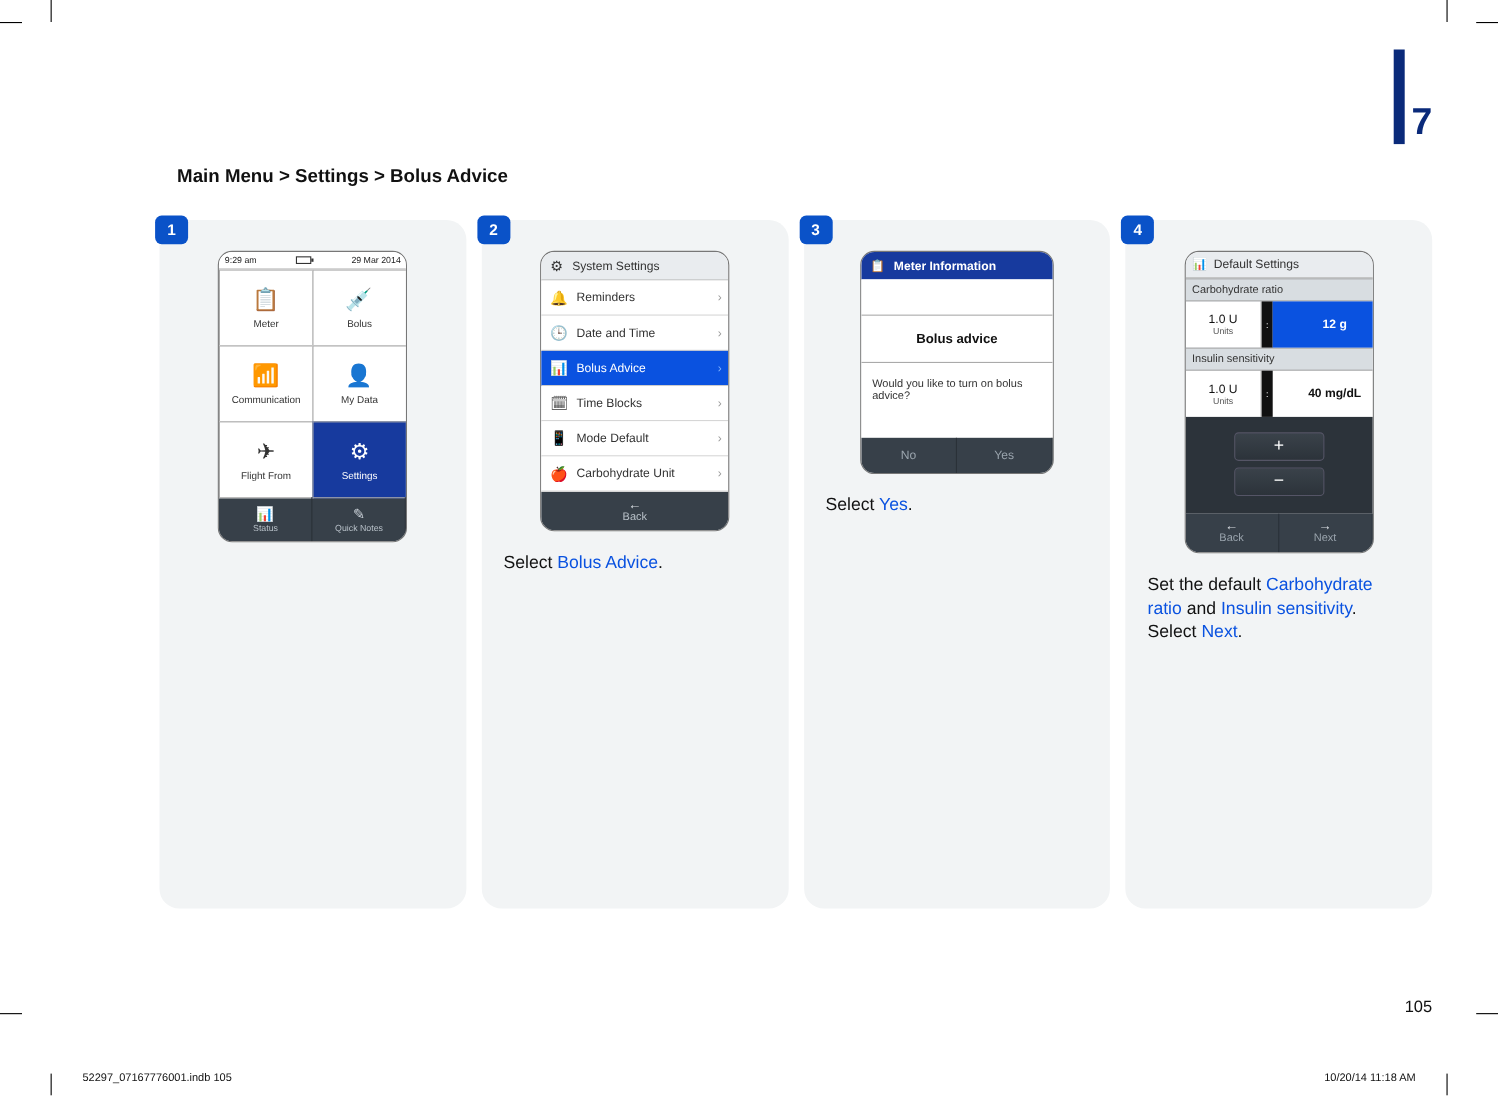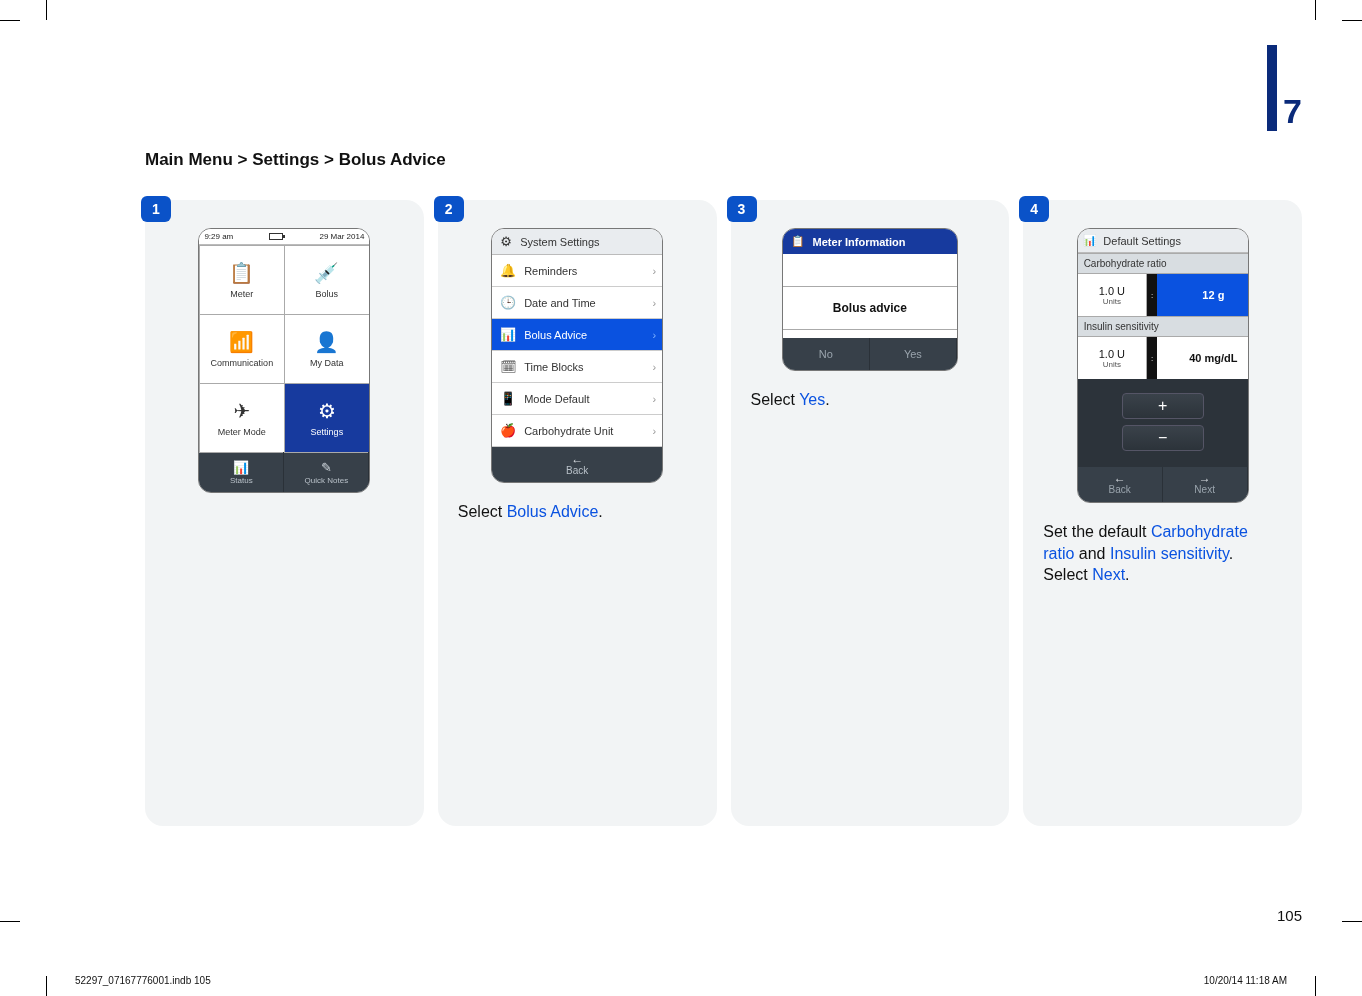--- a/index.html
+++ b/index.html
@@ -30,21 +30,21 @@
     position: absolute; top: 15px; right: 0;
     display:flex; align-items:flex-end; gap:6px;
   }
   .chapter-tab .bar {
     width:10px; height:86px; background:#0a2a7a;
   }
   .chapter-tab .num {
     font-size:34px; font-weight:700; color:#0a2a7a;
   }
   .breadcrumb {
-    position:absolute; top:120px; left:0;
+    position:absolute; top:120px; left:16px;
     font-size:17px; font-weight:700; color:#111;
   }
   .panels {
     position:absolute; top:170px; left:0; right:0;
     display:flex; gap:14px;
   }
   .panel {
     flex:1; background:#f2f4f5; border-radius:18px;
     padding:16px 14px 18px 14px;
     min-height:626px;
@@ -247,21 +247,21 @@
           <div class="cell">
               <span class="ico">📶</span>
               <span>Communication</span>
             </div>
           <div class="cell">
               <span class="ico">👤</span>
               <span>My Data</span>
             </div>
           <div class="cell">
               <span class="ico">✈</span>
-              <span>Meter Mode</span>
+              <span>Flight From</span>
             </div>
           <div class="cell sel">
               <span class="ico">⚙</span>
               <span>Settings</span>
             </div>
         </div>
         <div class="foot2">
           <div class="fcell">
               <span class="ico">📊</span>
               <span>Status</span>
@@ -321,20 +321,21 @@
     <div class="panel">
       <div class="step-badge">3</div>
       <div class="screenshot s3" style="width:176px;">
         <div class="titlebar3">
           <span>📋</span>
           <span>Meter Information</span>
         </div>
         <div class="body3">
           <div style="height:18px;"></div>
           <div class="big">Bolus advice</div>
+          <div class="q">Would you like to turn on bolus advice?</div>
         </div>
         <div class="btns2">
           <div class="btn">No</div>
           <div class="btn">Yes</div>
         </div>
       </div>
       <div class="caption">
         <span>Select </span><span class="hl">Yes</span><span>.</span>
       </div>
     </div>

